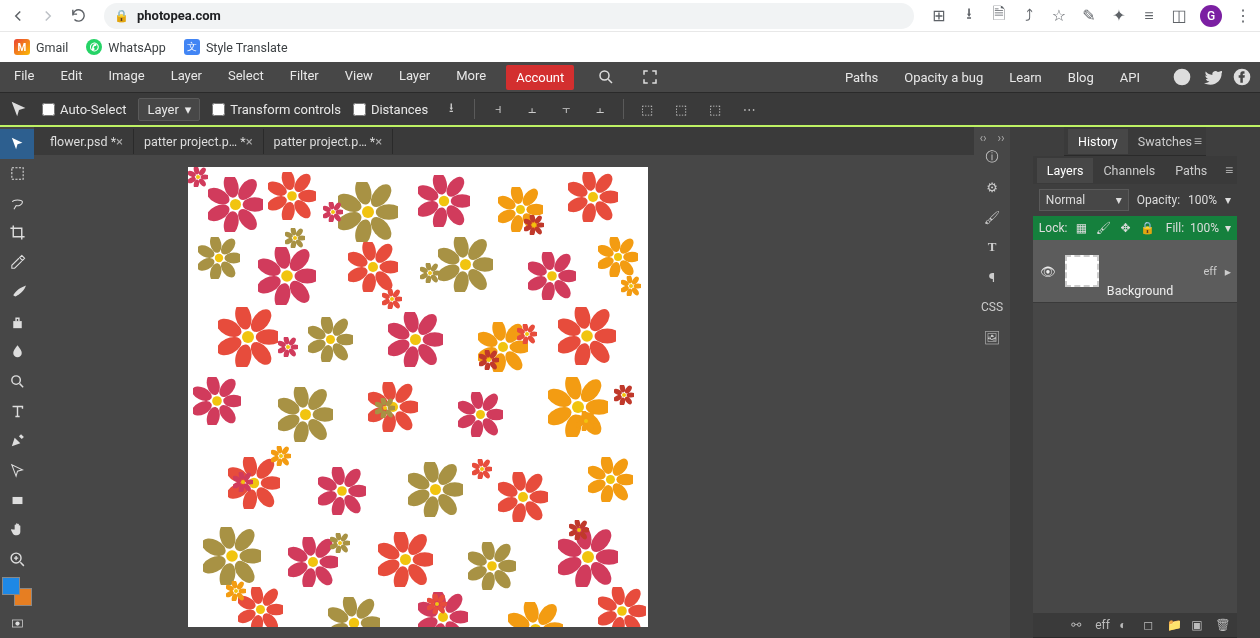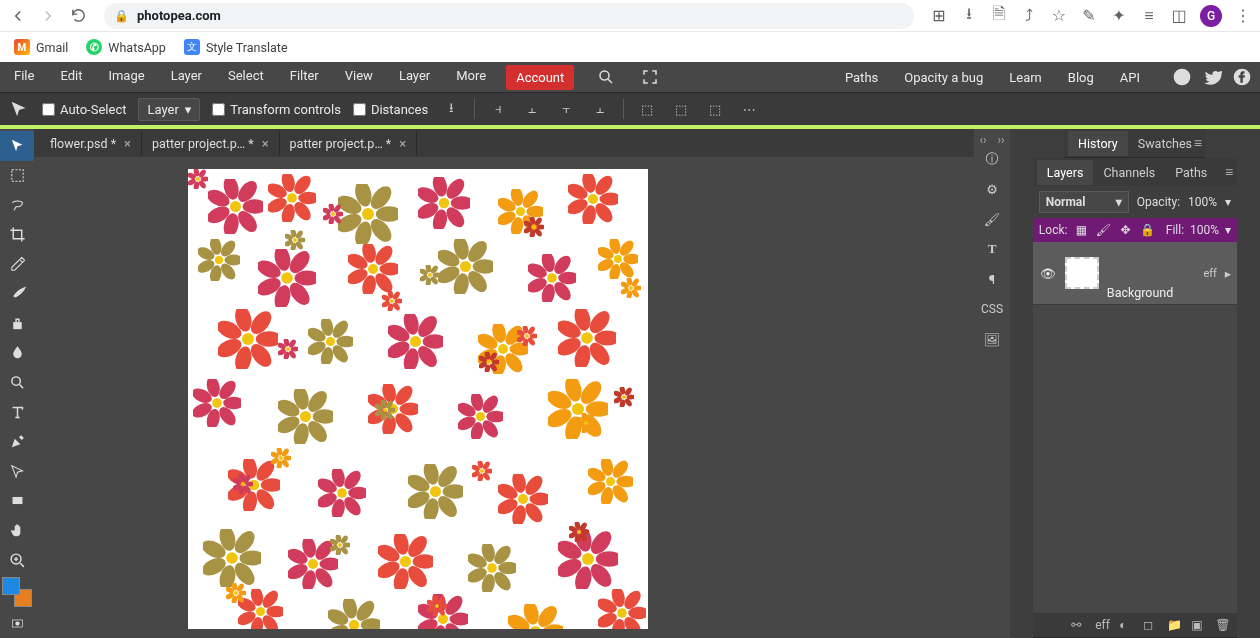--- a/index.html
+++ b/index.html
@@ -31,21 +31,21 @@
 .menubar { height: 30px; background: #474747; display: flex; align-items: center; padding: 0 8px; font-size: 13px; color: #e8e8e8; }
 .menu-left { display:flex; gap: 14px; align-items:flex-start;}
 .menu-item { padding: 3px 6px; cursor:pointer; }
 .menu-account { background: #d32f2f; padding: 5px 10px; color:#fff; border-radius:2px; }
 .menu-search, .menu-fullscreen { width:24px; height:24px; display:flex; align-items:center; justify-content:center; margin-left:6px;}
 .menu-right { margin-left:auto; display:flex; gap:14px; align-items:center;}
 .social { display:flex; gap:10px; margin-left:12px;}
 .social-icon { width:20px; height:20px; color:#e8e8e8;}
 
 
-.optbar { height: 32px; background: #3a3a3a; border-top:1px solid #2a2a2a; border-bottom:4px solid #bef264; display:flex; align-items:center; padding: 16px 8px; gap: 12px; font-size:13px; color:#e8e8e8; }
+.optbar { height: 32px; background: #3a3a3a; border-top:1px solid #2a2a2a; border-bottom:2px solid #bef264; display:flex; align-items:center; padding: 16px 8px; gap: 12px; font-size:13px; color:#e8e8e8; }
 .opt-check { display:flex; align-items:center; gap:5px;}
 .opt-check input { width:13px; height:13px;}
 .opt-select { background:#474747; border:1px solid #5a5a5a; padding:3px 8px; display:flex; align-items:center; gap:6px; border-radius:2px;}
 .opt-icon { width:22px; height:22px; display:flex; align-items:center; justify-content:center; color:#ccc;}
 .opt-divider { width:1px; height:20px; background:#5a5a5a;}
 
 
 .main-row { flex:1; display:flex; overflow:hidden; }
 
 
@@ -53,21 +53,21 @@
 .tool { width:34px; height:30px; display:flex; align-items:center; justify-content:center; color:#ddd; cursor:pointer; position:relative;}
 .tool.active { background:#2d5f8f;}
 .tool svg { width:17px; height:17px; }
 .color-swatches { position:relative; width:30px; height:30px; margin:2px auto;}
 .sw-fg { position:absolute; width:18px; height:18px; background:#1e88e5; border:1px solid #888; top:0; left:0; z-index:2;}
 .sw-bg { position:absolute; width:18px; height:18px; background:#e67e22; border:1px solid #888; bottom:0; right:0;}
 
 
 .canvas-wrap { flex:1; background:#474747; display:flex; flex-direction:column; }
 .tabs-row { height:28px; background:#3a3a3a; display:flex; align-items:center; padding-left:6px; font-size:12.5px; color:#ddd;}
-.doc-tab { padding:5px 10px; display:flex; align-items:center; gap:8px; cursor:pointer; border-right:1px solid #2a2a2a;}
+.doc-tab { padding:5px 10px; display:flex; align-items:center; gap:0; cursor:pointer; border-right:1px solid #2a2a2a;}
 .doc-tab .close { color:#aaa; font-size:13px;}
 .canvas-stage { flex:1; display:flex; align-items:flex-start; justify-content:flex-start; padding: 12px 0 0 154px; overflow:hidden;}
 .canvas { width:460px; height:460px; background:#fff; position:relative; overflow:hidden;}
 
 
 .rightcol { width: 286px; background:#3e3e3e; display:flex; }
 .ribbon { width:36px; background:#474747; display:flex; flex-direction:column; align-items:center; padding-top:4px; gap:2px;}
 .ribbon-tab { width:32px; height:28px; display:flex; align-items:center; justify-content:center; color:#ccc; font-size:13px;}
 .ribbon-expand { height:10px; font-size:12px; color:#aaa; display:flex; justify-content:space-around; width:100%;}
 .panels { flex:1; display:flex; flex-direction:column;align-items:center;}
@@ -75,22 +75,22 @@
 .panel-tabs { height:28px; background:#3a3a3a; display:flex; align-items:center; font-size:12.5px; color:#ccc; padding:0 4px; position:relative;}
 .ptab { padding:5px 10px; cursor:pointer;}
 .ptab.active { background:#474747; color:#fff;}
 .panel-menu { position:absolute; right:4px; top:6px; color:#aaa; font-size:14px;}
 .history-body { background:#474747; font-size:12.5px; color:#ddd;}
 .hist-item { padding:5px 10px; border-bottom:1px solid #3a3a3a; cursor:pointer;}
 .hist-item.active { background:#5a5a5a;}
 .hist-empty { height:70px;}
 
 .layers-opts { background:#3e3e3e; padding:5px 6px; display:flex; align-items:center; gap:8px; font-size:12px; color:#ddd;}
-.blend-select { background:#474747; border:1px solid #5a5a5a; padding:3px 6px; width:90px; display:flex; justify-content:space-between; align-items:center;font-weight:bold;}
-.lock-row { background:#701a75; padding:4px 6px; display:flex; align-items:center; gap:6px; font-size:12px; color:#ddd;}
+.blend-select { background:#474747; border:1px solid #5a5a5a; padding:3px 6px; width:90px; display:flex; justify-content:space-between; align-items:center;}
+.lock-row { background:#15803d; padding:4px 6px; display:flex; align-items:center; gap:6px; font-size:12px; color:#ddd;}
 .lock-icon { width:16px; height:16px; display:flex; align-items:center; justify-content:center;}
 .layer-list { flex:1; background:#474747; min-height:180px;}
 .layer-row { display:flex; align-items:center; padding:4px 6px; gap:8px; background:#5c5c5c; font-size:12.5px; color:#eee; border-bottom:1px solid #3a3a3a;}
 .layer-vis { width:18px; text-align:center;}
 .layer-thumb { width:34px; height:32px; background:#fff; border:2px dashed #ccc;}
 .layer-name { flex:1;margin-top:39px;}
 .layer-eff { font-size:11px; color:#ccc;}
 .panel-footer { height:24px; background:#3a3a3a; display:flex; align-items:center; justify-content:flex-end; gap:10px; padding:0 8px; color:#bbb; font-size:12px;}
 .pf-icon { width:14px; height:14px;}
 </style>

